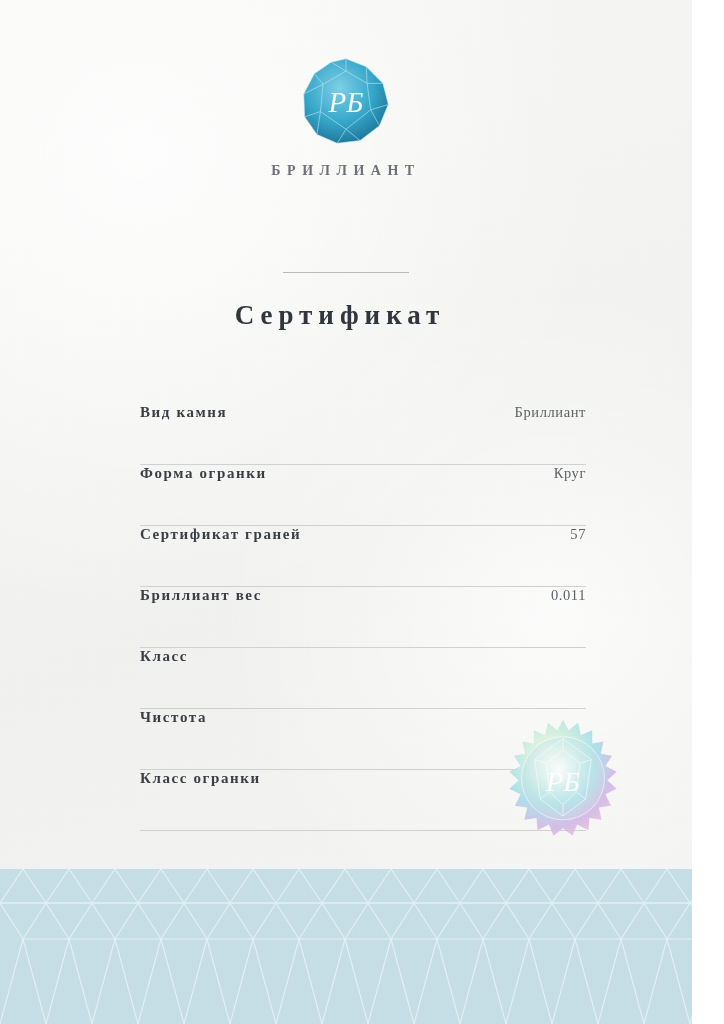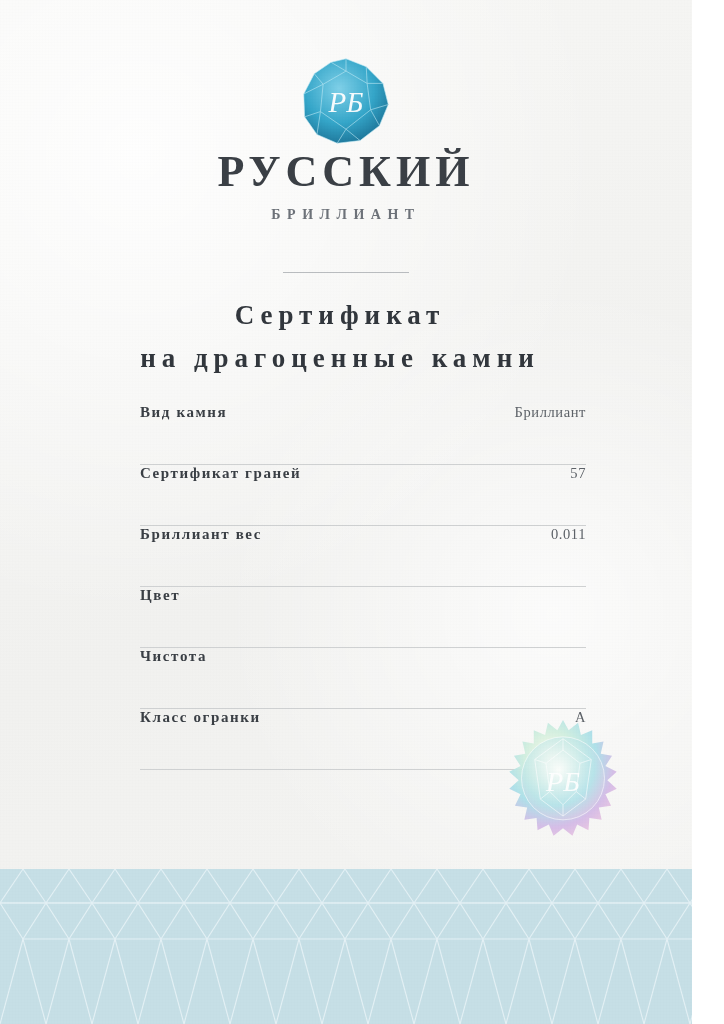--- a/index.html
+++ b/index.html
@@ -187,46 +187,48 @@
         <line x1="73" y1="11" x2="74" y2="30"></line>
         <line x1="88" y1="78" x2="78" y2="60"></line>
         <line x1="40" y1="98" x2="50" y2="82"></line>
         <line x1="3" y1="68" x2="21" y2="62"></line>
       </g>
       <text x="50" y="62" text-anchor="middle" font-family="Liberation Serif, serif" font-size="33" font-style="italic" fill="#ffffff" opacity="0.95">РБ</text>
     </svg>
   </div>
 
   <div class="brand">
-    <div class="brand-name">РУССКИЙ</div>
     <div class="brand-sub">БРИЛЛИАНТ</div>
   </div>
 
   <div class="divider"></div>
 
   <div class="title">
     <div class="title-line1">Сертификат</div>
-    <div class="title-line2">на драгоценные камни</div>
   </div>
 
   <div class="specs">
     <div class="spec-row">
       <span class="spec-label">Вид камня</span>
       <span class="spec-value">Бриллиант</span>
     </div>
     <div class="spec-row">
+      <span class="spec-label">Форма огранки</span>
+      <span class="spec-value">Круг</span>
+    </div>
+    <div class="spec-row">
       <span class="spec-label">Сертификат граней</span>
       <span class="spec-value">57</span>
     </div>
     <div class="spec-row">
       <span class="spec-label">Бриллиант вес</span>
       <span class="spec-value">0.011</span>
     </div>
     <div class="spec-row">
-      <span class="spec-label">Цвет</span>
+      <span class="spec-label">Класс</span>
       <span class="spec-value"></span>
     </div>
     <div class="spec-row">
       <span class="spec-label">Чистота</span>
       <span class="spec-value"></span>
     </div>
     <div class="spec-row">
       <span class="spec-label">Класс огранки</span>
       <span class="spec-value">A</span>
     </div>

